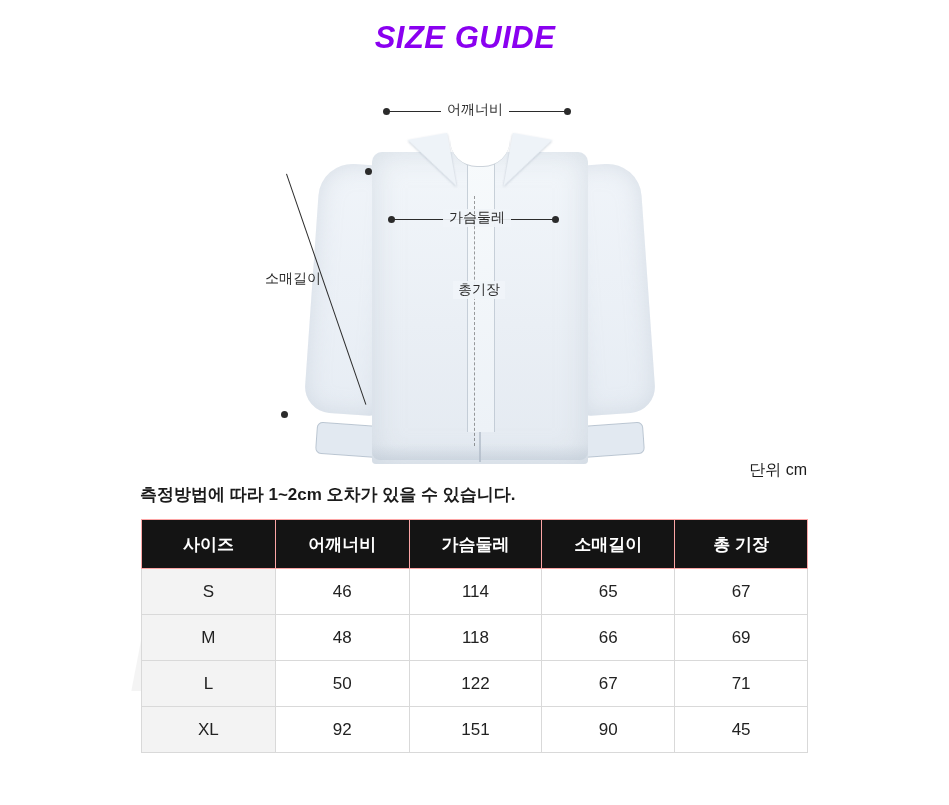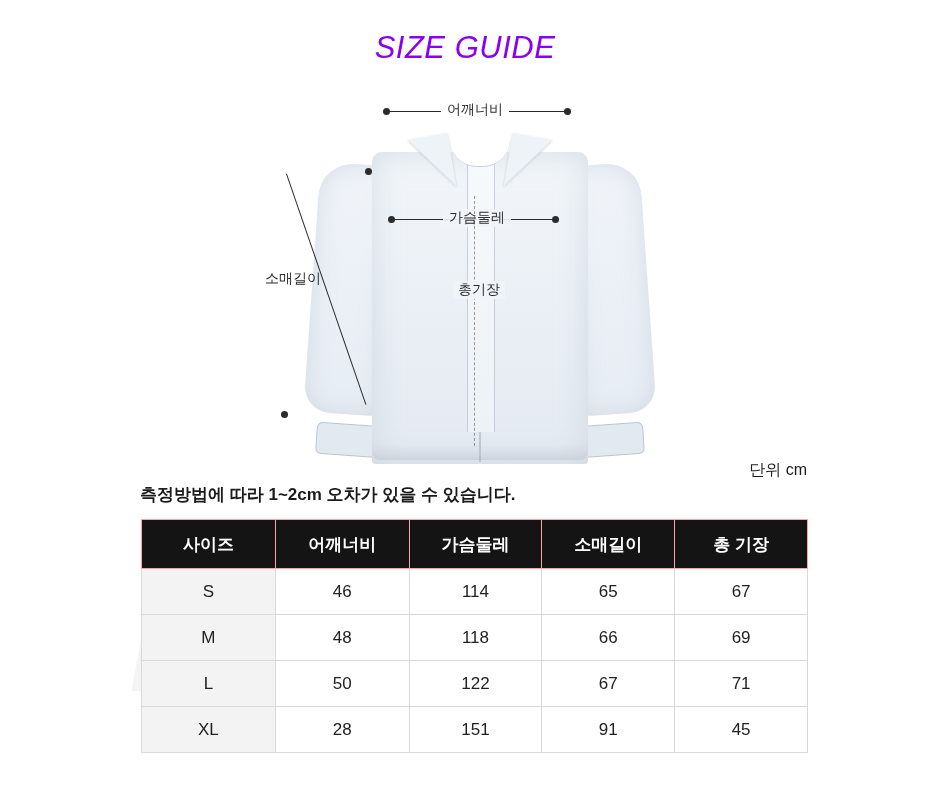--- a/index.html
+++ b/index.html
@@ -12,26 +12,26 @@
     height: 805px;
     position: relative;
     font-family: "Liberation Sans", sans-serif;
     color: #111111;
     overflow: hidden;
   }
 
   
   .title {
     position: absolute;
-    top: 30px;
+    top: 20px;
     left: 0;
     width: 930px;
     text-align: center;
     font-size: 31px;
-    font-weight: normal;
+    font-weight: bold;
     letter-spacing: 0.5px;
     color: #8A00F0;
     font-style: italic;
   }
 
   
   .illustration {
     position: absolute;
     top: 90px;
     left: 0;
@@ -363,19 +363,19 @@
     </tr>
     <tr>
       <td class="sizecell">L</td>
       <td>50</td>
       <td>122</td>
       <td>67</td>
       <td>71</td>
     </tr>
     <tr>
       <td class="sizecell">XL</td>
-      <td>28</td>
+      <td>92</td>
       <td>151</td>
-      <td>91</td>
+      <td>90</td>
       <td>45</td>
     </tr>
   </tbody>
 </table>
 
 </body></html>

